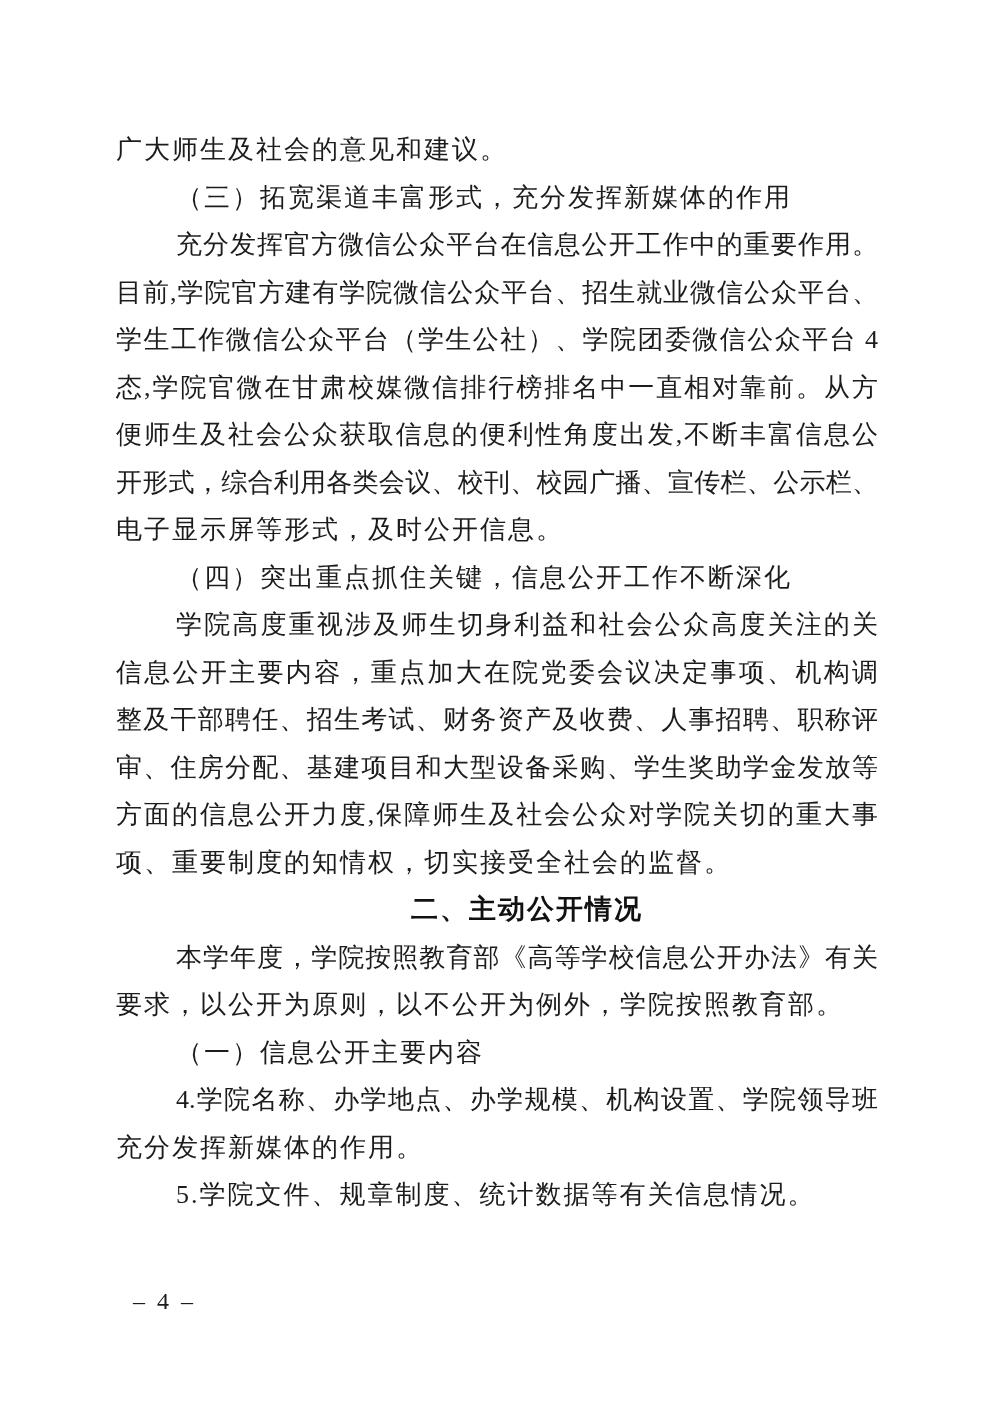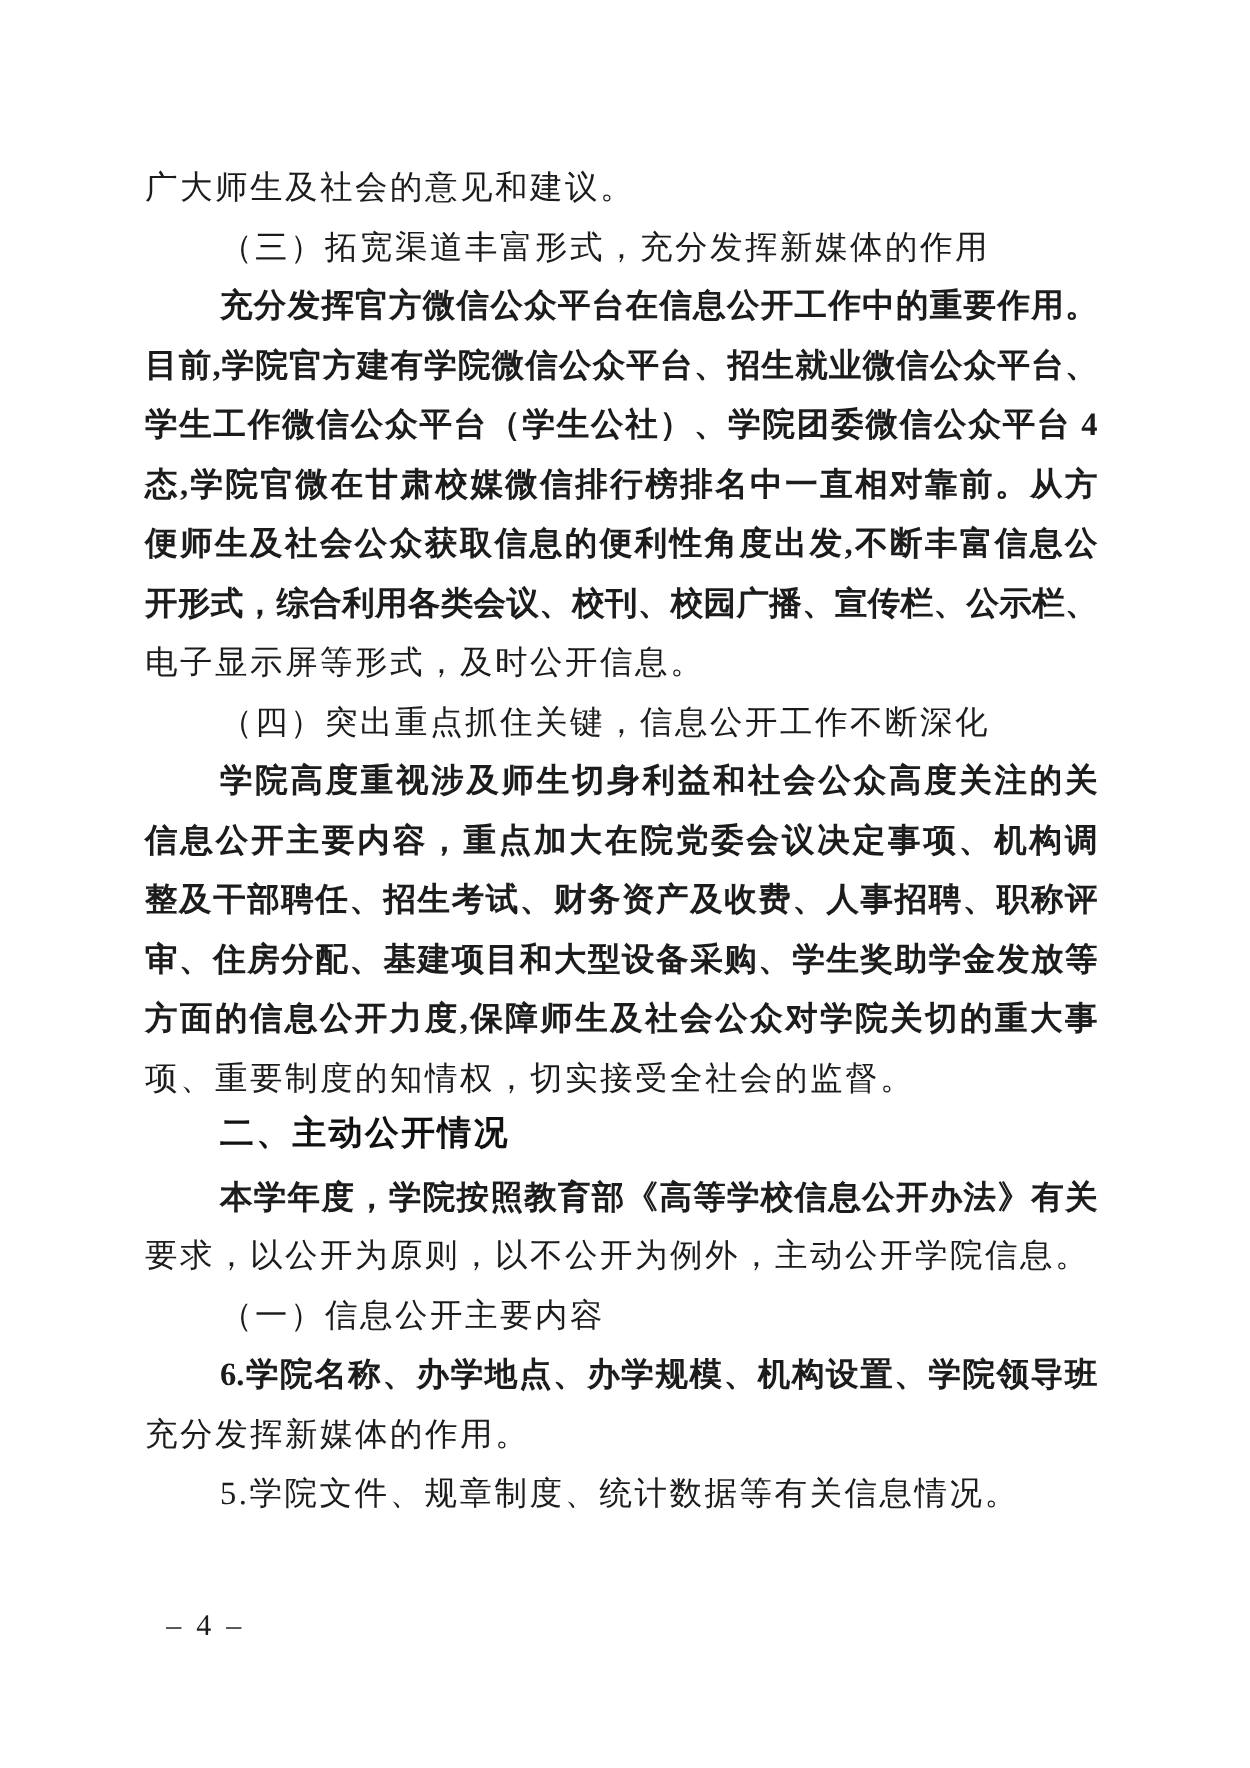--- a/index.html
+++ b/index.html
@@ -26,29 +26,29 @@
     line-height: 47.5px;
     letter-spacing: 2px;
     white-space: nowrap;
     text-align: left;
   }
   .ln.fill {
     letter-spacing: 0;
     white-space: normal;
     text-align: justify;
     text-align-last: justify;
-    font-weight: bold;
   }
   .ln.ind { text-indent: 60px; }
   .ln.heading {
-    font-family: Liberation Mono, monospace;
+    font-family: Liberation Sans, sans-serif;
     font-weight: bold;
     font-size: 27px;
     letter-spacing: 2px;
     color: #111111;
+    text-align: center;
   }
   .footer {
     position: absolute;
     left: 133px;
     top: 1286px;
     font-family: "Liberation Serif", "DejaVu Serif", serif;
     font-size: 24px;
     letter-spacing: 3px;
     color: #1c1c1c;
     line-height: 30px;
@@ -70,20 +70,20 @@
     <div class="ln">电子显示屏等形式，及时公开信息。</div>
     <div class="ln ind">（四）突出重点抓住关键，信息公开工作不断深化</div>
     <div class="ln ind fill">学院高度重视涉及师生切身利益和社会公众高度关注的关</div>
     <div class="ln fill">信息公开主要内容，重点加大在院党委会议决定事项、机构调</div>
     <div class="ln fill">整及干部聘任、招生考试、财务资产及收费、人事招聘、职称评</div>
     <div class="ln fill">审、住房分配、基建项目和大型设备采购、学生奖助学金发放等</div>
     <div class="ln fill">方面的信息公开力度,保障师生及社会公众对学院关切的重大事</div>
     <div class="ln">项、重要制度的知情权，切实接受全社会的监督。</div>
     <div class="ln ind heading">二、主动公开情况</div>
     <div class="ln ind fill">本学年度，学院按照教育部《高等学校信息公开办法》有关</div>
-    <div class="ln">要求，以公开为原则，以不公开为例外，主动公开学院信息。</div>
+    <div class="ln">要求，以公开为原则，以不公开为例外，学院按照教育部。</div>
     <div class="ln ind">（一）信息公开主要内容</div>
-    <div class="ln ind fill">6.学院名称、办学地点、办学规模、机构设置、学院领导班</div>
+    <div class="ln ind fill">4.学院名称、办学地点、办学规模、机构设置、学院领导班</div>
     <div class="ln">充分发挥新媒体的作用。</div>
     <div class="ln ind">5.学院文件、规章制度、统计数据等有关信息情况。</div>
   </div>
   <div class="footer">– 4 –</div>
 </div>
 
 </body></html>

